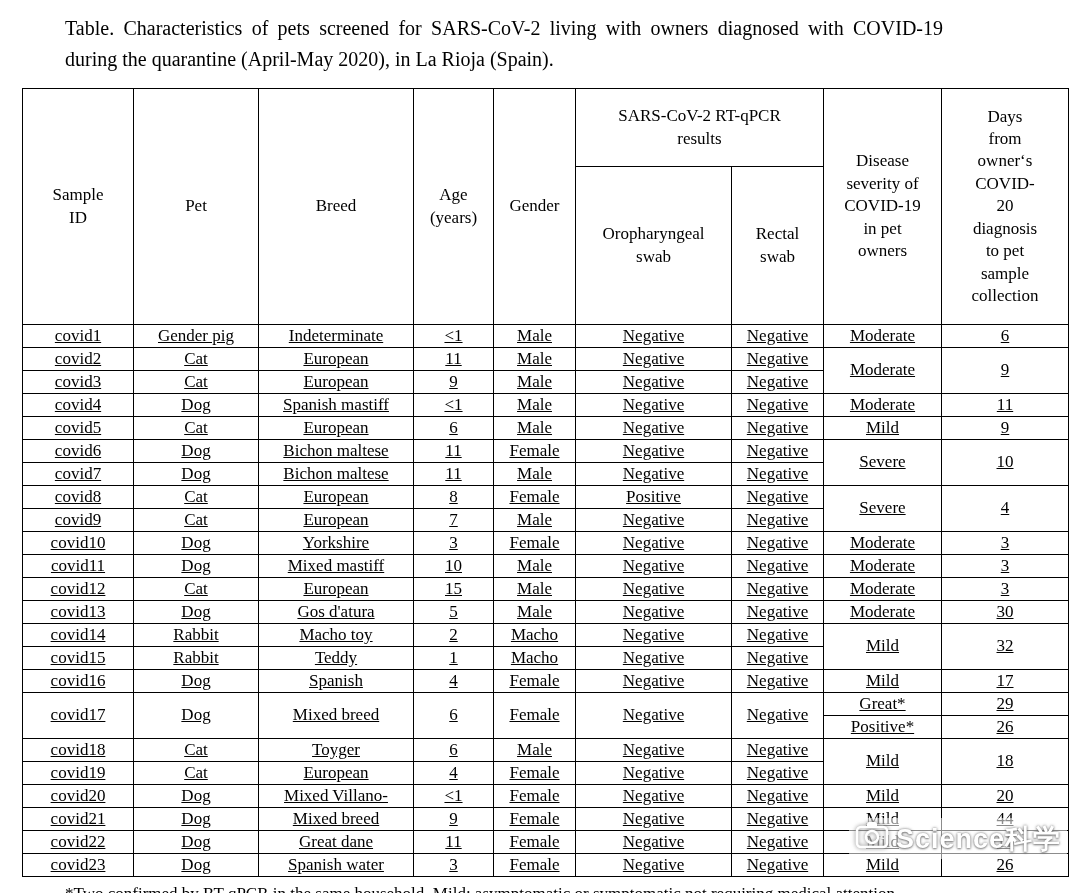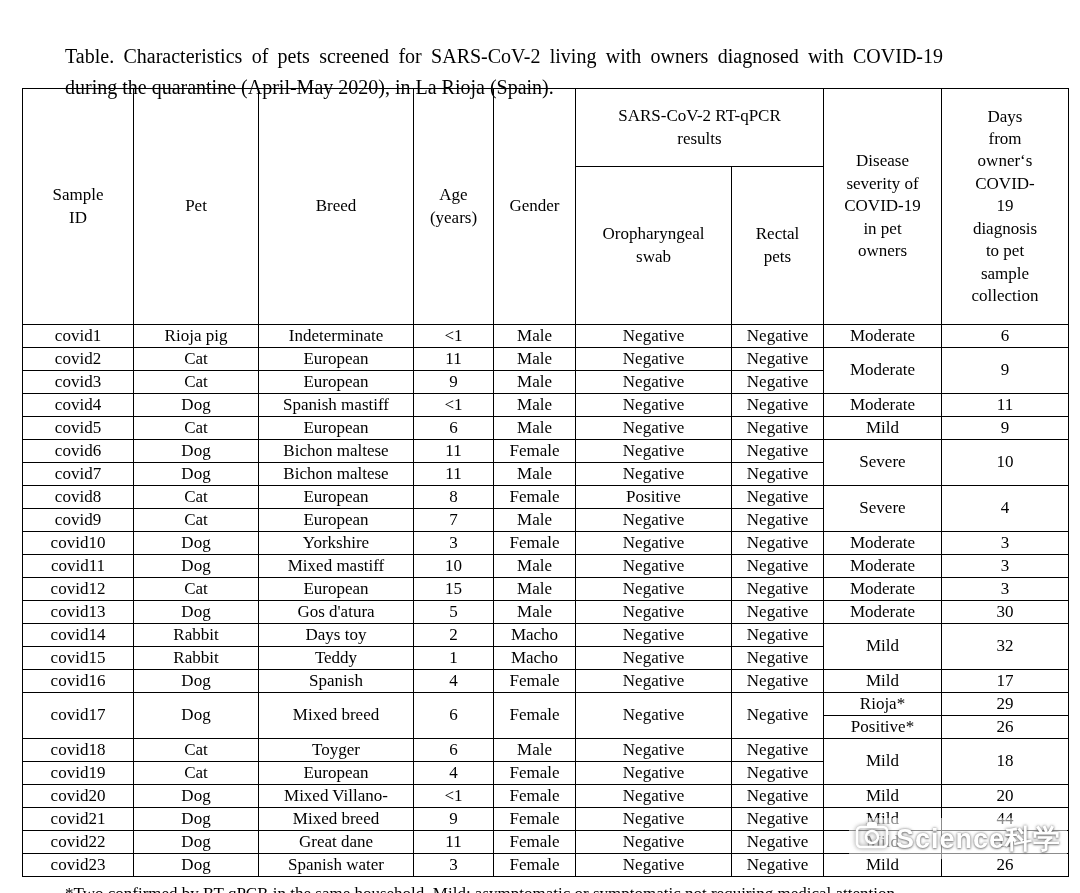--- a/index.html
+++ b/index.html
@@ -3,37 +3,37 @@
 <meta charset="utf-8">
 <style>
   html,body{margin:0;padding:0;}
   body{
     width:1080px;height:893px;position:relative;overflow:hidden;
     background:#ffffff;color:#000;
     font-family:"Liberation Serif", serif;
   }
   .title{
     position:absolute;left:65px;top:13px;width:878px;
-    font-size:20px;line-height:31px;text-align:justify;margin-top:28px;
+    font-size:20px;line-height:31px;text-align:justify;
   }
   table.pets{
     position:absolute;left:22px;top:88px;
     border-collapse:collapse;table-layout:fixed;width:1046px;
     font-size:17px;
   }
   table.pets th, table.pets td{
     border:1px solid #000;
     font-weight:normal;
     text-align:center;vertical-align:middle;
     padding:0 2px;overflow:hidden;
   }
   thead th{white-space:pre-line;line-height:1.32;font-family:Liberation Serif, serif;}
   tr.hr1{height:78px;}
   tr.hr2{height:158px;}
-  tbody tr{height:23px;}
+  tbody tr{height:23px;text-decoration:underline;}
   tbody td{line-height:1.1;}
   .footnote{
     position:absolute;left:65px;top:884px;width:990px;
     font-size:17px;white-space:nowrap;
   }
   .watermark{
     position:absolute;top:818px;right:13px;
     display:flex;align-items:flex-end;gap:7px;
     padding:2px 6px;border-radius:6px;
     background:rgba(255,255,255,0.55);
@@ -75,37 +75,37 @@
 results</th>
       <th rowspan="2">Disease
 severity of
 COVID-19
 in pet
 owners</th>
       <th rowspan="2">Days
 from
 owner‘s
 COVID-
-19
+20
 diagnosis
 to pet
 sample
 collection</th>
     </tr>
     <tr class="hr2">
       <th>Oropharyngeal
 swab</th>
       <th>Rectal
-pets</th>
+swab</th>
     </tr>
   </thead>
   <tbody>
     <tr>
         <td>covid1</td>
-        <td>Rioja pig</td>
+        <td>Gender pig</td>
         <td>Indeterminate</td>
         <td>&lt;1</td>
         <td>Male</td>
         <td>Negative</td>
         <td>Negative</td>
         <td>Moderate</td>
         <td>6</td>
       </tr>
     <tr>
         <td>covid2</td>
@@ -229,21 +229,21 @@
         <td>5</td>
         <td>Male</td>
         <td>Negative</td>
         <td>Negative</td>
         <td>Moderate</td>
         <td>30</td>
       </tr>
     <tr>
         <td>covid14</td>
         <td>Rabbit</td>
-        <td>Days toy</td>
+        <td>Macho toy</td>
         <td>2</td>
         <td>Macho</td>
         <td>Negative</td>
         <td>Negative</td>
         <td rowspan="2">Mild</td>
         <td rowspan="2">32</td>
       </tr>
     <tr>
         <td>covid15</td>
         <td>Rabbit</td>
@@ -265,21 +265,21 @@
         <td>17</td>
       </tr>
     <tr>
         <td rowspan="2">covid17</td>
         <td rowspan="2">Dog</td>
         <td rowspan="2">Mixed breed</td>
         <td rowspan="2">6</td>
         <td rowspan="2">Female</td>
         <td rowspan="2">Negative</td>
         <td rowspan="2">Negative</td>
-        <td>Rioja*</td>
+        <td>Great*</td>
         <td>29</td>
       </tr>
     <tr>
         <td>Positive*</td>
         <td>26</td>
       </tr>
     <tr>
         <td>covid18</td>
         <td>Cat</td>
         <td>Toyger</td>

